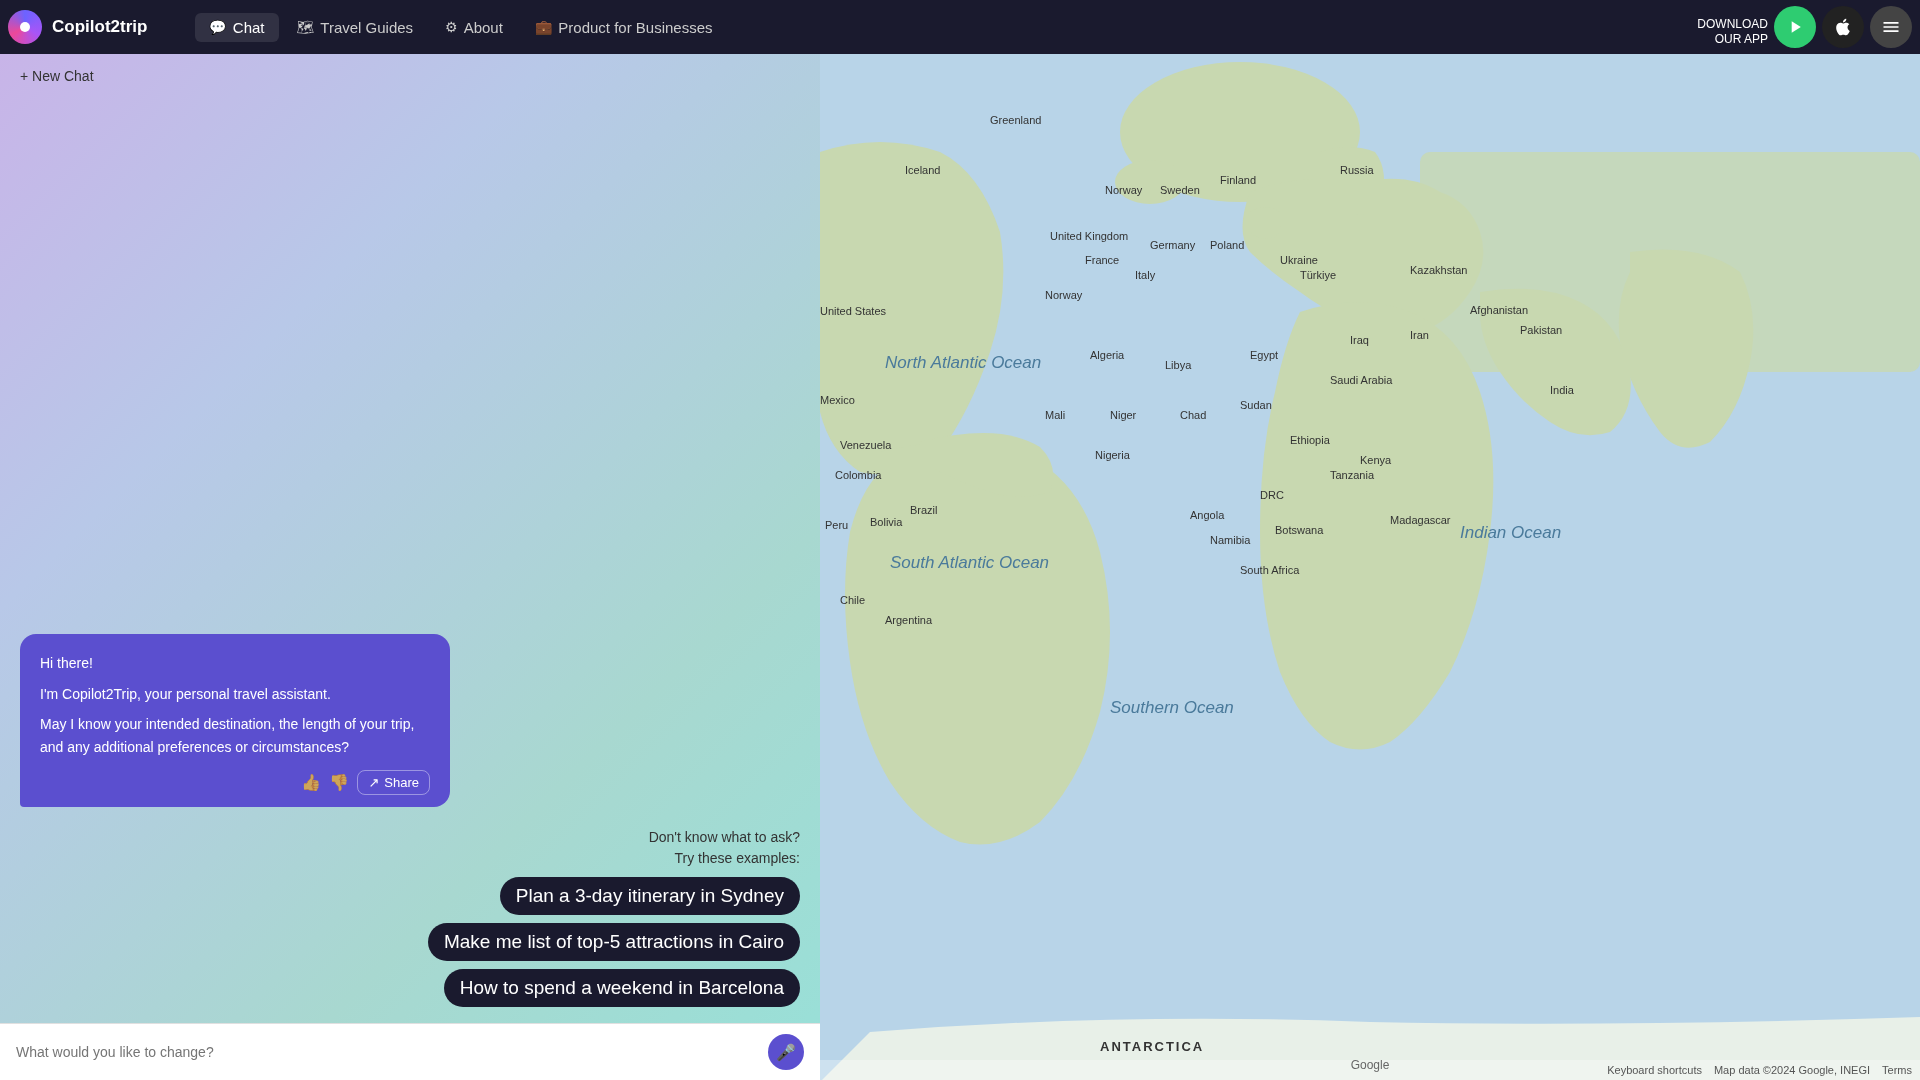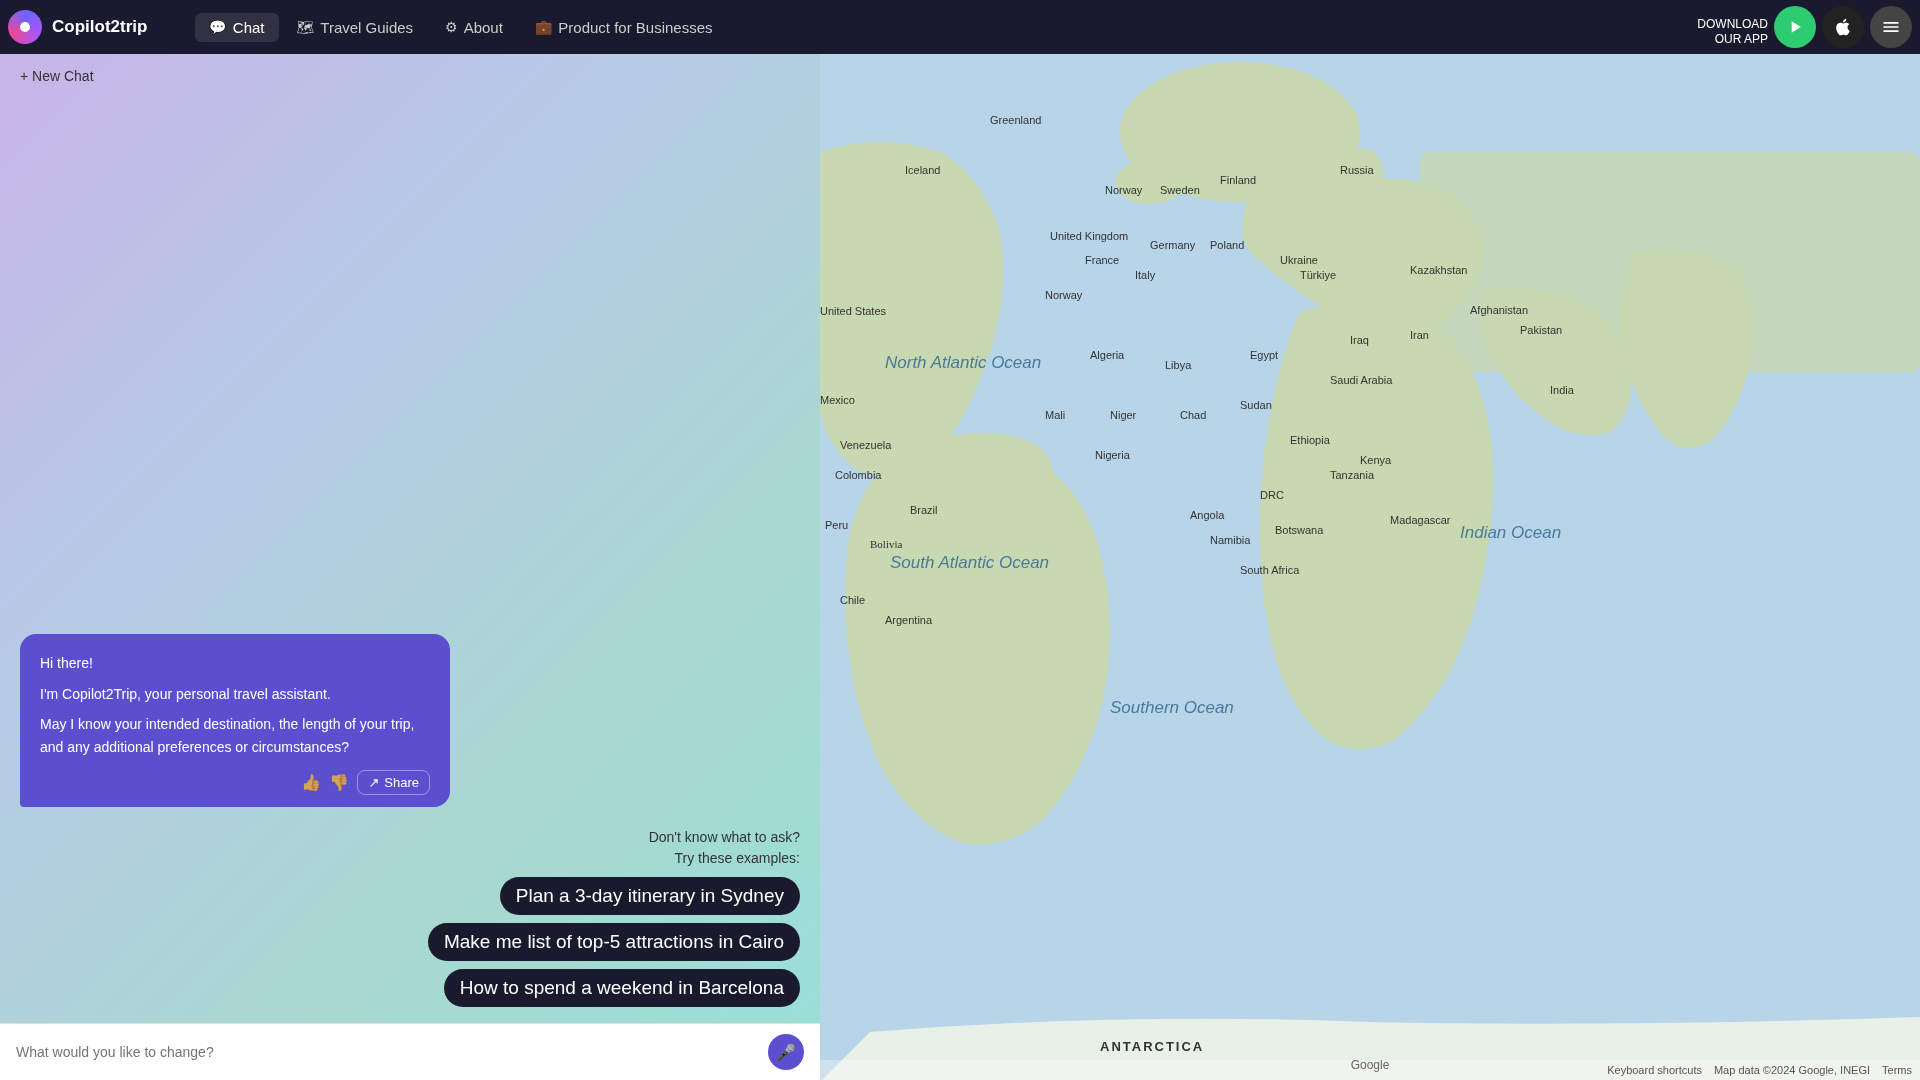--- a/index.html
+++ b/index.html
@@ -328,21 +328,21 @@
     <div class="map-label" style="top:275px; left:590px;">Iran</div>
     <div class="map-label" style="top:320px; left:510px;">Saudi Arabia</div>
     <div class="map-label" style="top:250px; left:650px;">Afghanistan</div>
     <div class="map-label" style="top:270px; left:700px;">Pakistan</div>
     <div class="map-label" style="top:330px; left:730px;">India</div>
     <div class="map-label" style="top:210px; left:590px;">Kazakhstan</div>
     <div class="map-label" style="top:385px; left:20px;">Venezuela</div>
     <div class="map-label" style="top:415px; left:15px;">Colombia</div>
     <div class="map-label" style="top:465px; left:5px;">Peru</div>
     <div class="map-label" style="top:450px; left:90px;">Brazil</div>
-    <div class="map-label" style="top:484px; left:50px;font-family:Liberation Serif, serif;">Bolivia</div>
+    <div class="map-label" style="top:462px; left:50px;">Bolivia</div>
     <div class="map-label" style="top:540px; left:20px;">Chile</div>
     <div class="map-label" style="top:560px; left:65px;">Argentina</div>
 
     <div class="map-label-ocean" style="top:295px; left:65px; line-height:1.6;">North
 Atlantic
 Ocean</div>
     <div class="map-label-ocean" style="top:495px; left:70px; line-height:1.6;">South
 Atlantic
 Ocean</div>
     <div class="map-label-ocean" style="top:465px; left:640px; line-height:1.6;">Indian

